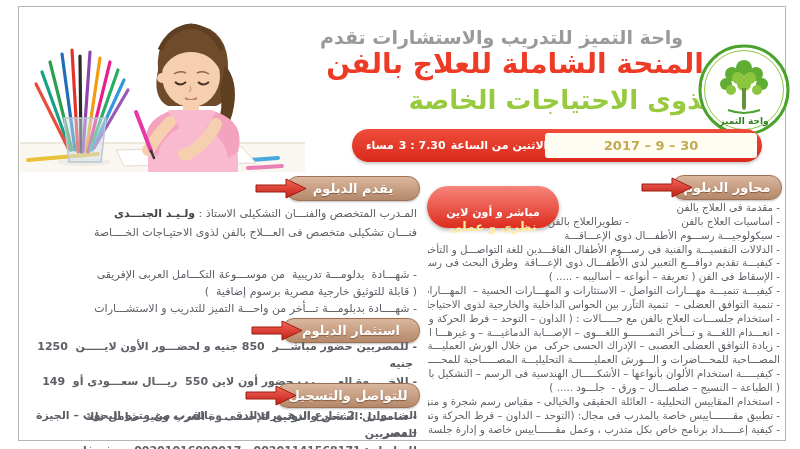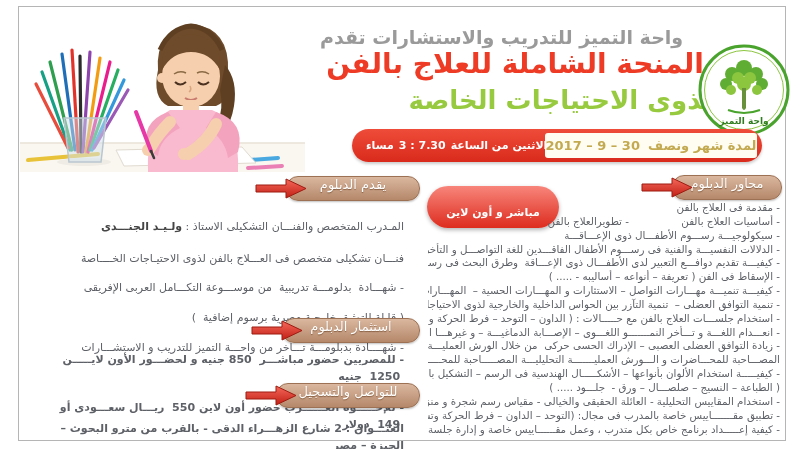--- a/index.html
+++ b/index.html
@@ -20,30 +20,30 @@
        gap:5px;direction:rtl;color:#fff;font-weight:bold;font-size:11px;}
   .banner-datebox{position:absolute;right:5px;top:4px;width:212px;height:25px;background:#fffdf2;
        border-radius:3px;display:flex;align-items:center;justify-content:center;gap:8px;
        direction:rtl;color:#c3a94f;font-weight:bold;font-size:13px;}
   .badge{position:absolute;left:427px;top:186px;width:132px;height:42px;border-radius:21px;
        background:linear-gradient(#f8857b,#dd2c1e);box-shadow:0 2px 4px rgba(0,0,0,.3);
        text-align:center;direction:rtl;}
   .badge .l1{margin-top:20px;color:#fff;font-size:11px;font-weight:bold;}
   .badge .l2{color:#ffec9e;font-size:12.5px;font-weight:bold;}
   .pill{position:absolute;height:23px;background:linear-gradient(#dab79f,#b5886a);
-       border:1px solid #9c7154;border-radius:12px;display:flex;align-items:flex-start;
-       justify-content:center;color:#fff;font-size:13px;font-weight:normal;direction:rtl;
+       border:1px solid #9c7154;border-radius:12px;display:flex;align-items:center;
+       justify-content:center;color:#fff;font-size:13px;font-weight:bold;direction:rtl;
        text-shadow:0 1px 1px rgba(90,50,20,.55);box-shadow:0 1px 2px rgba(0,0,0,.25);}
   .arrow{position:absolute;left:-32px;top:-2px;width:52px;height:27px;}
   .topics-list{position:absolute;left:428px;top:201px;width:352px;direction:rtl;
        text-align:right;color:#5d6066;font-size:10.3px;line-height:13.85px;}
   .topics-list .t{white-space:nowrap;overflow:hidden;}
   .sec{position:absolute;left:30px;width:388px;direction:rtl;text-align:right;
        color:#5d6066;font-size:11px;}
-  .sec .ln{margin:14px;}
+  .sec .ln{margin:1px;}
   .sec b{color:#454545;}
   .p-topics{left:672px;top:175px;width:108px;}
   .p-s1{left:286px;top:176px;width:132px;}
   .p-s2{left:278px;top:240px;width:140px;}
   .p-s3{left:282px;top:318px;width:136px;}
   .p-s4{left:276px;top:383px;width:142px;}
   .s1{top:204px;line-height:17.5px;}
   .s2{top:266px;line-height:16px;}
   .s3{top:337px;line-height:17px;font-weight:600;}
   .s4{top:406px;line-height:17px;font-weight:600;}
@@ -148,27 +148,27 @@
     </svg>
   </div>
 
   <div class="banner">
     <div class="banner-left">
       <span>- السبت و الاثنين من الساعة</span>
       <span dir="ltr">3 : 7.30</span>
       <span>مساء</span>
     </div>
     <div class="banner-datebox">
-      <span>لمدة شهر ونصف</span>
       <span dir="ltr">2017 – 9 – 30</span>
     </div>
   </div>
 
   <div class="badge">
     <div class="l1">مباشر و أون لاين</div>
+    <div class="l2">نظرى و عملى</div>
   </div>
 
   <div class="pill p-topics">
     <svg class="arrow" viewBox="0 0 52 27">
         <use href="#arrowsym"></use>
       </svg>
     <span>محاور الدبلوم</span>
   </div>
   <div class="topics-list">
     <div class="t">- مقدمة فى العلاج بالفن</div>

